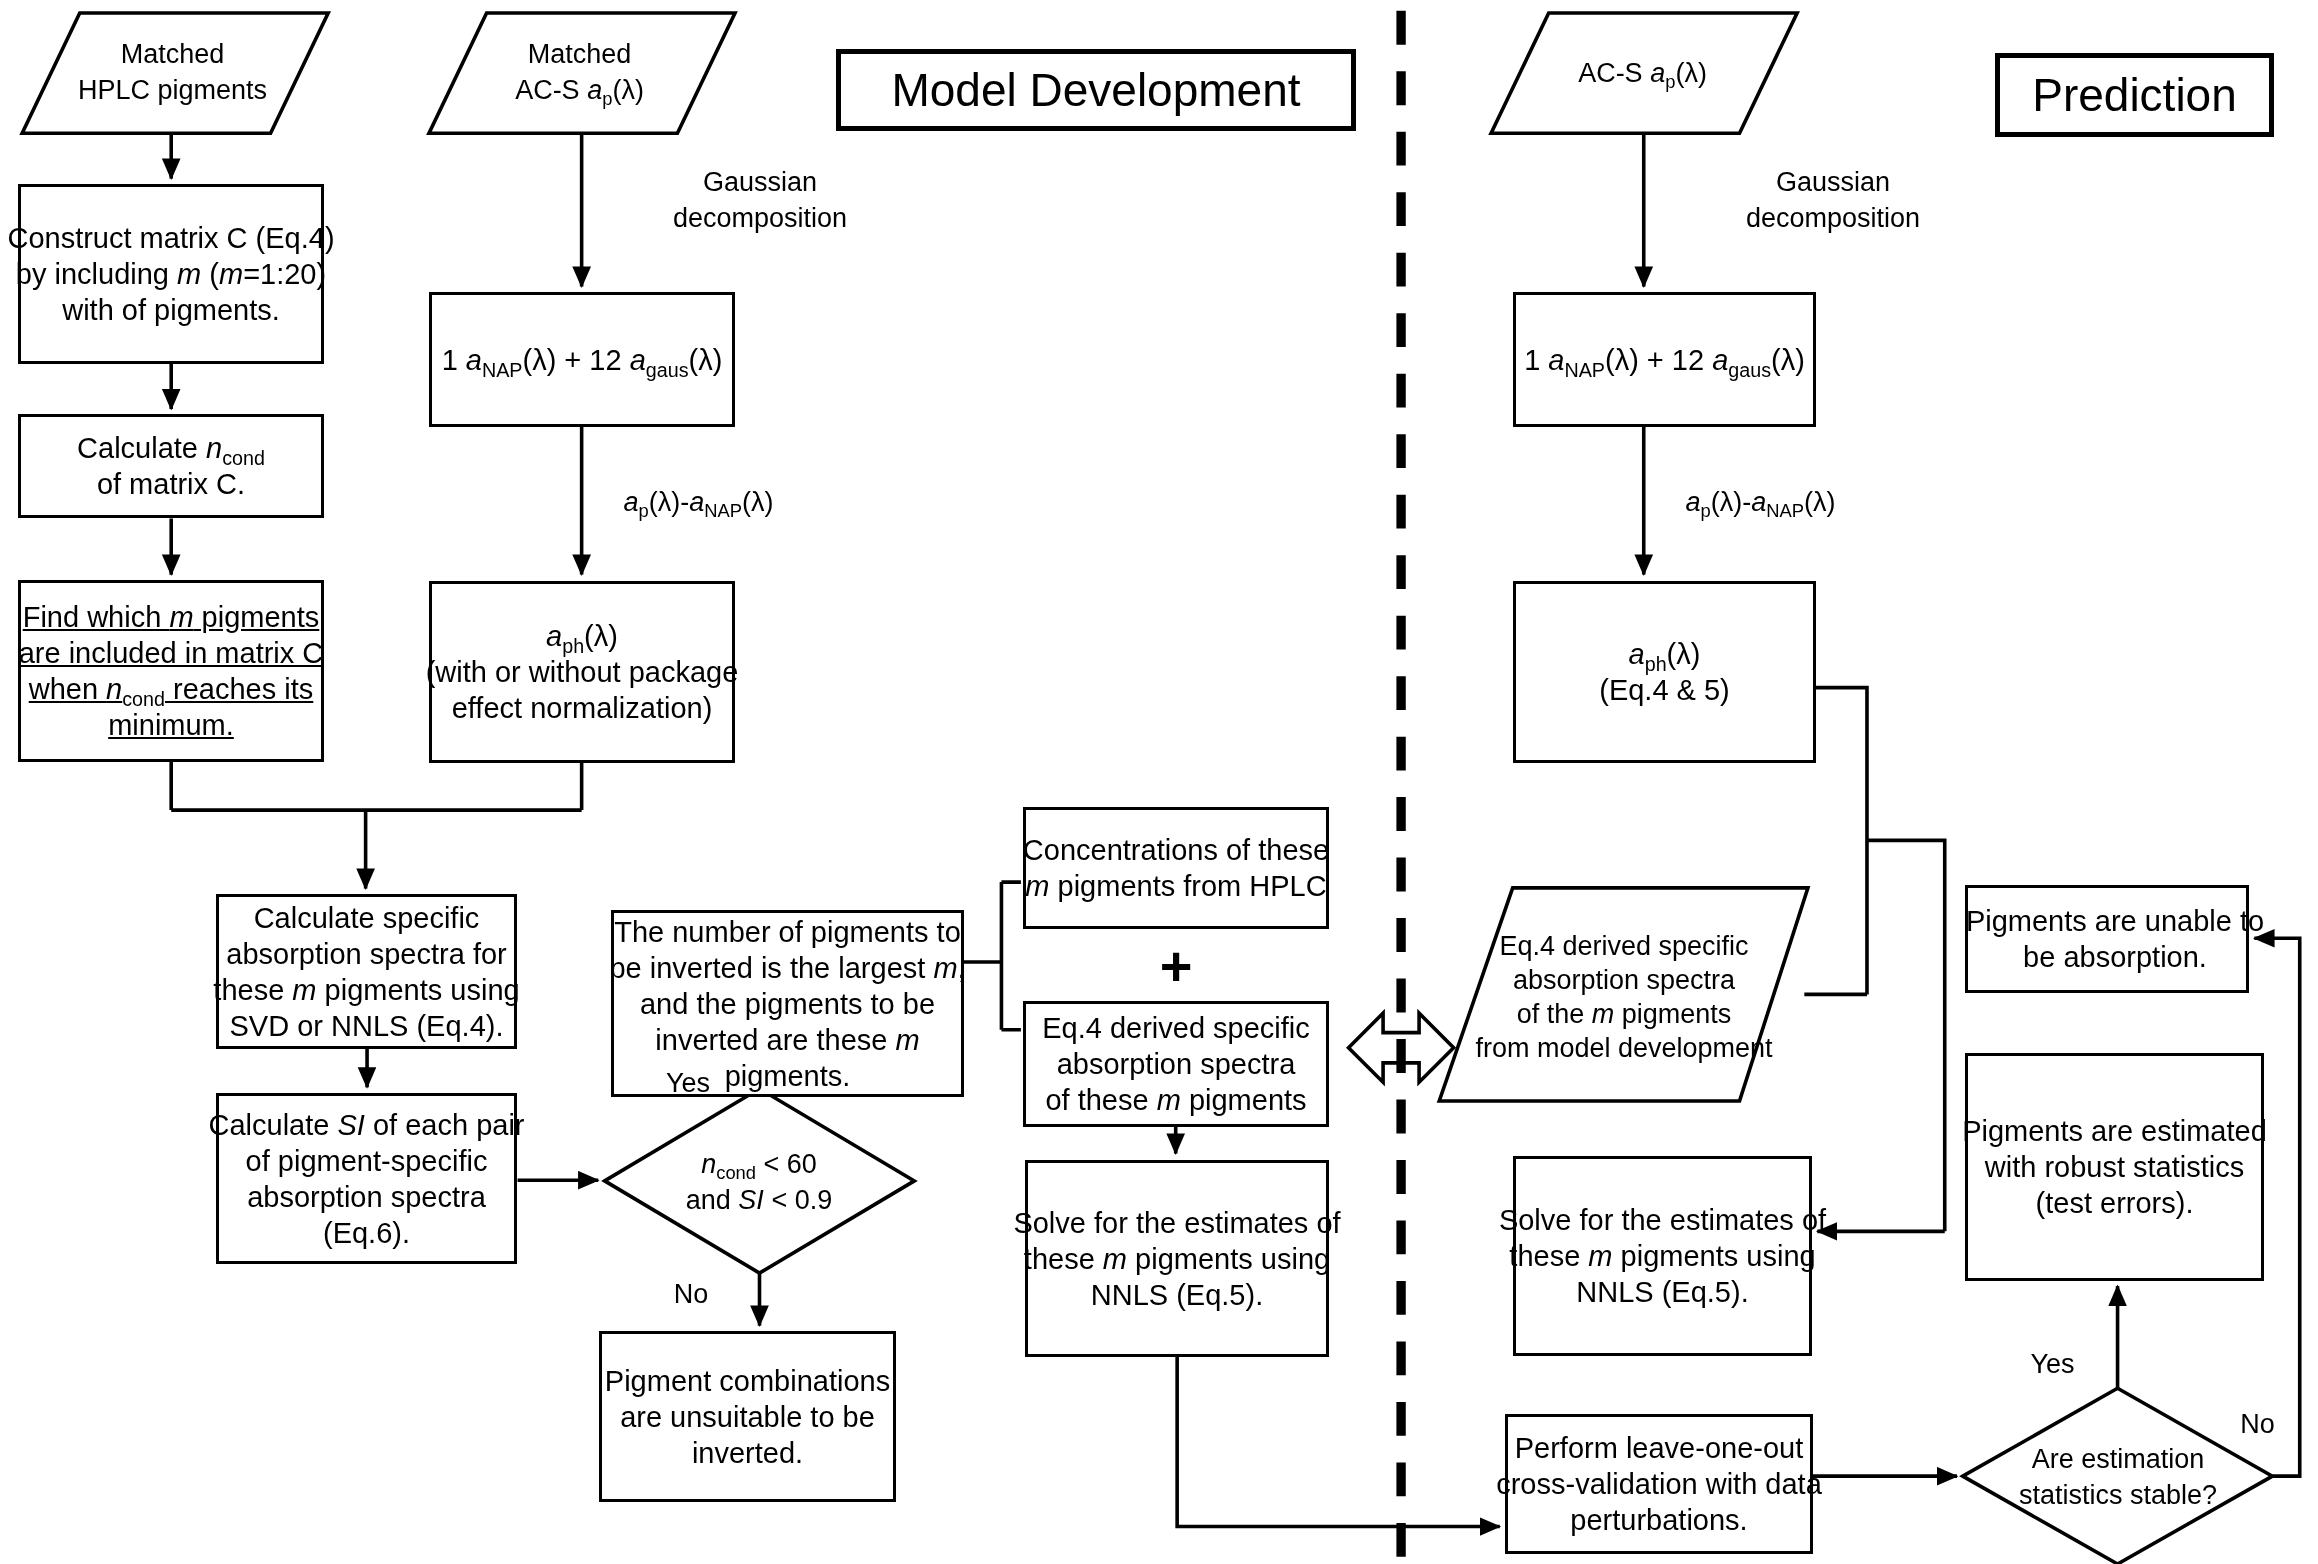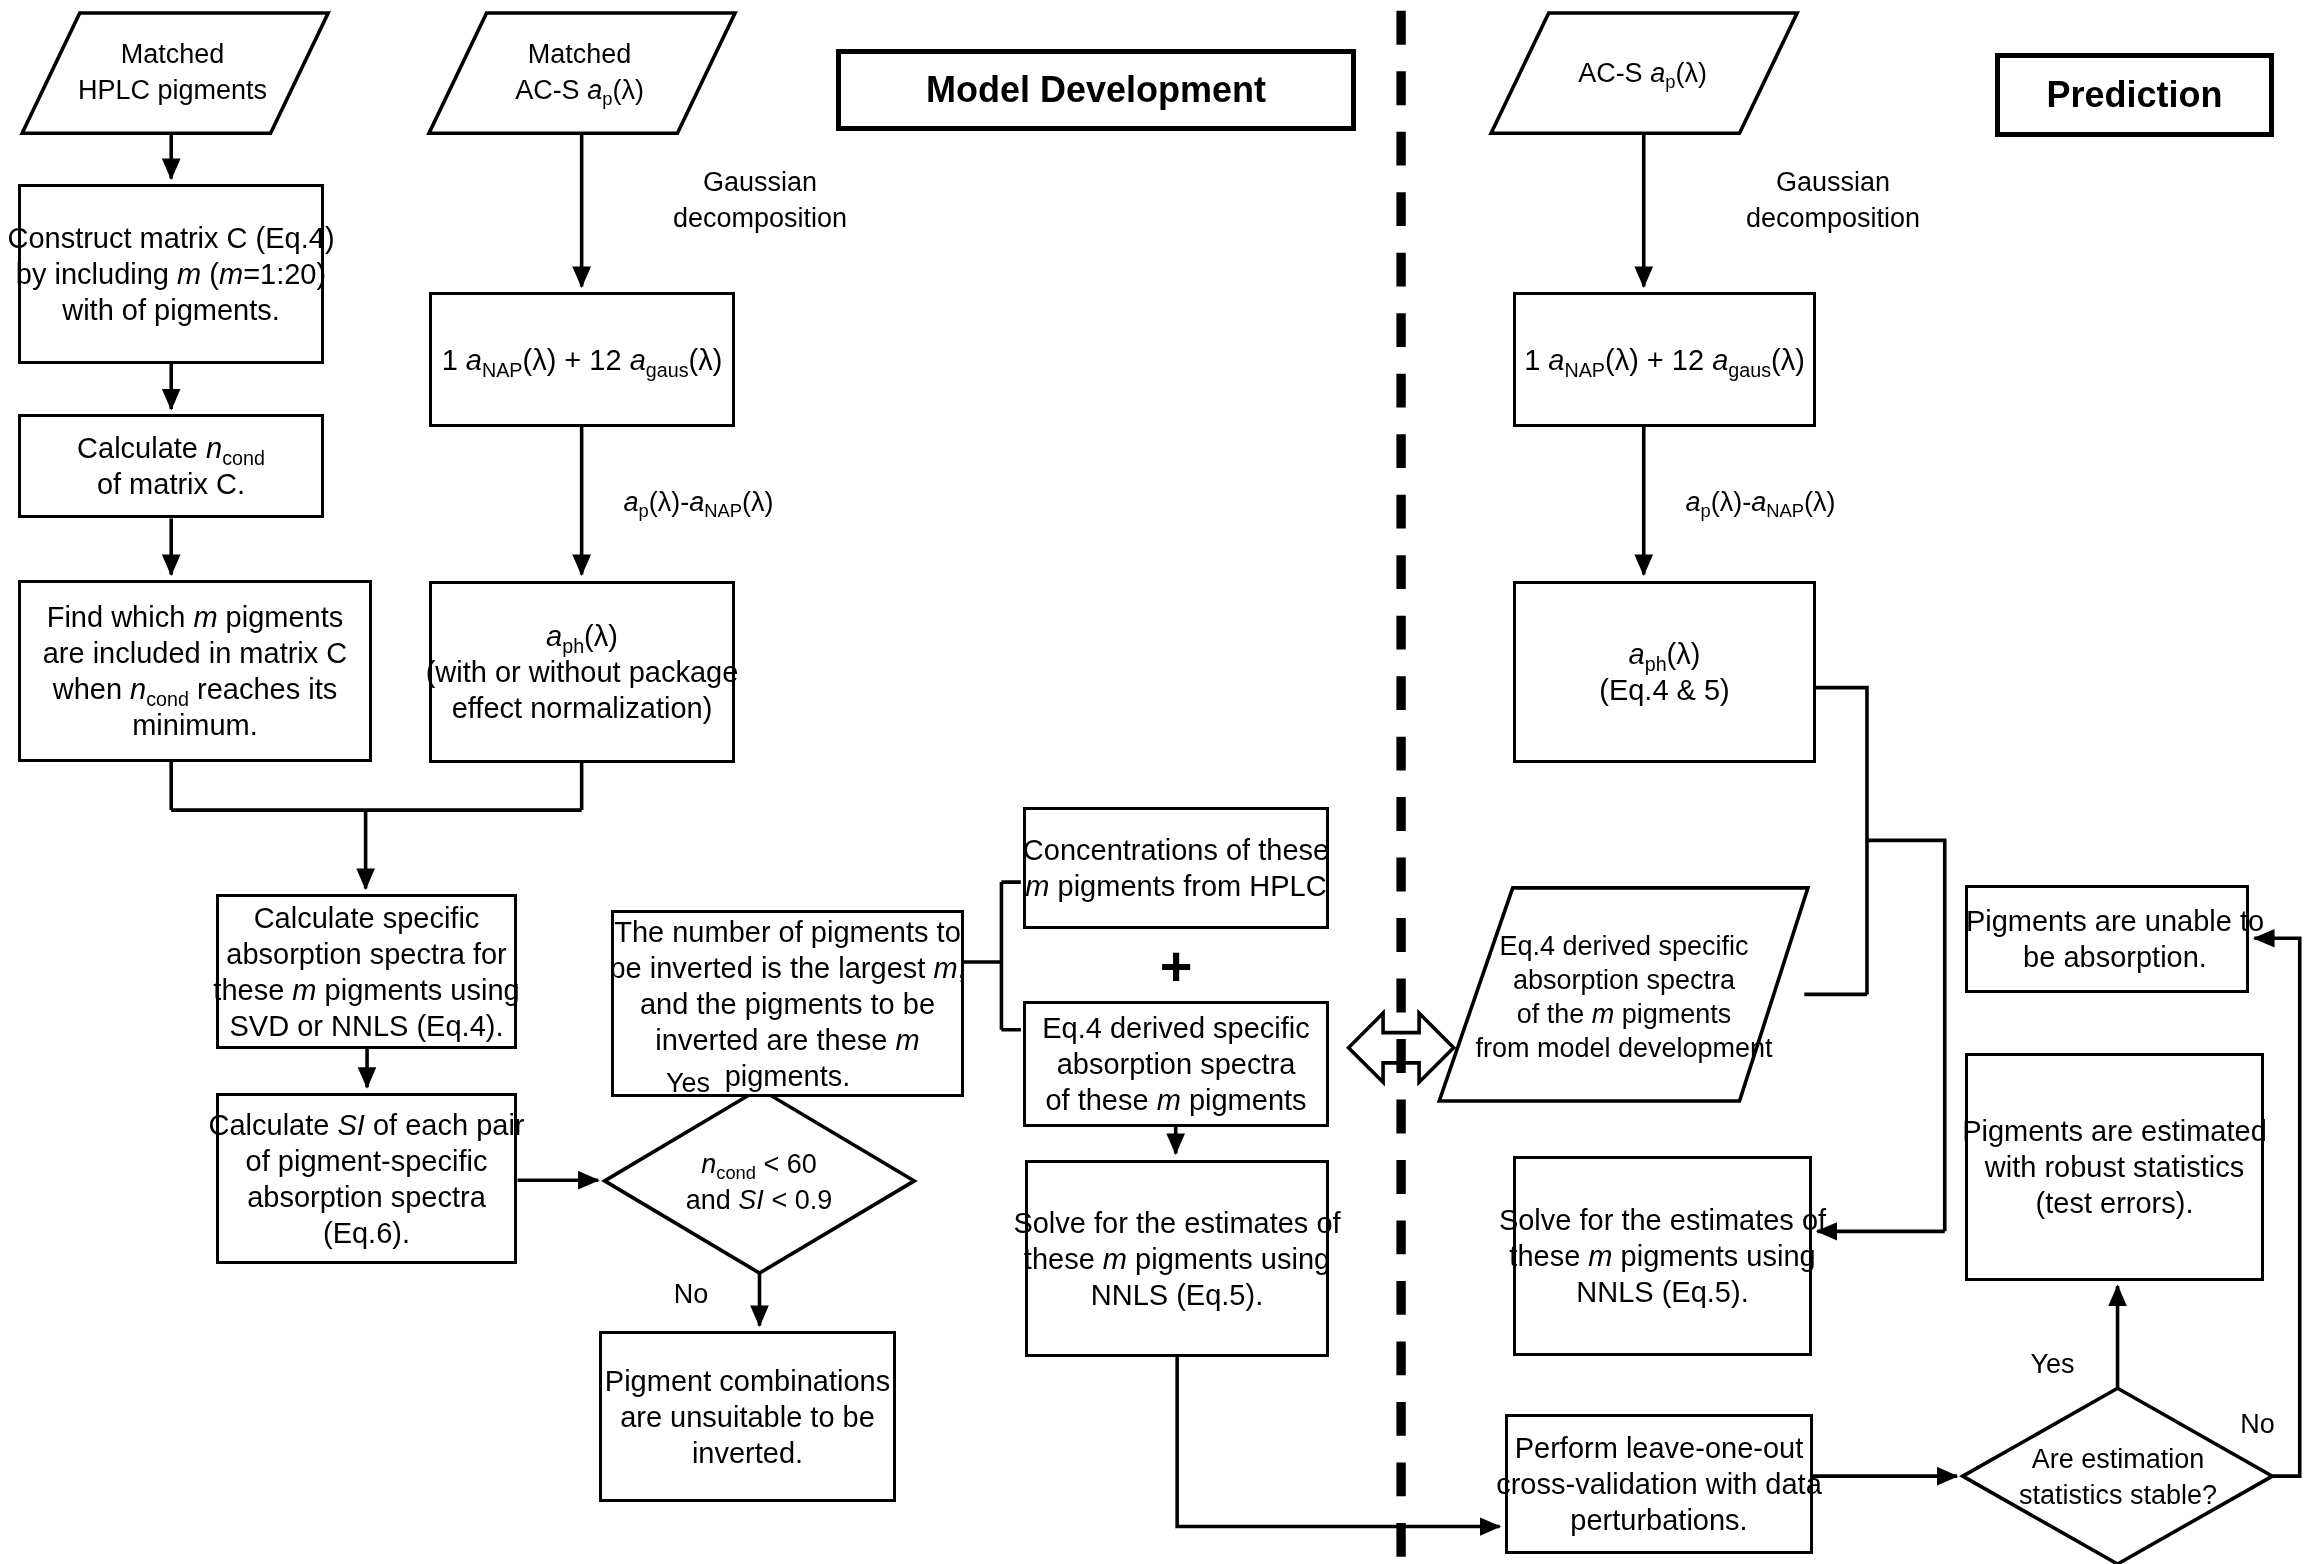--- a/index.html
+++ b/index.html
@@ -6,21 +6,21 @@
   #stage{position:relative;width:2319px;height:1564px;background:#ffffff;
          font-family:"Liberation Sans","DejaVu Sans",sans-serif;color:#000;}
   #wires{position:absolute;left:0;top:0;width:2319px;height:1564px;}
   .shape{fill:#ffffff;stroke:#000000;stroke-width:5px;}
   .cl{fill:none;stroke:#000000;stroke-width:5px;}
   .dsh{fill:none;stroke:#000000;stroke-width:13px;stroke-dasharray:47 37;}
   .darrow{fill:none;stroke:#000000;stroke-width:5px;}
   .node{position:absolute;box-sizing:border-box;border:3.6px solid #000;background:#fff;
         display:flex;flex-direction:column;justify-content:center;align-items:center;
         text-align:center;font-size:29px;line-height:36px;}
-  .title{font-weight:bold;font-size:36px;border-width:5px;line-height:1;letter-spacing:0px;}
+  .title{font-weight:normal;font-size:46px;border-width:5px;line-height:1;letter-spacing:0px;}
   .lbl{position:absolute;text-align:center;font-size:27px;line-height:36px;}
   .overlay{position:absolute;text-align:center;font-size:27px;line-height:36px;background:transparent;
            pointer-events:none;display:flex;flex-direction:column;justify-content:center;}
   .plus{font-size:56px;font-weight:bold;line-height:56px;}
   .ln{white-space:nowrap;}
   sub{font-size:0.68em;line-height:0;}
   i{font-style:italic;}
   .p4 .ln{line-height:34px;}
 </style>
 </head>
@@ -87,21 +87,21 @@
 
   <div class="node" style="left:18px;top:184px;width:306px;height:180px;">
       <div class="ln">Construct matrix C (Eq.4)</div>
       <div class="ln">by including <i>m</i> (<i>m</i>=1:20)</div>
       <div class="ln">with of pigments.</div>
     </div>
   <div class="node" style="left:18px;top:414px;width:306px;height:104px;">
       <div class="ln">Calculate <i>n</i><sub>cond</sub></div>
       <div class="ln">of matrix C.</div>
     </div>
-  <div class="node" style="left:18px;top:580px;width:354px;height:182px;">
+  <div class="node" style="left:18px;top:580px;width:306px;height:182px;text-decoration:underline;">
       <div class="ln">Find which <i>m</i> pigments</div>
       <div class="ln">are included in matrix C</div>
       <div class="ln">when <i>n</i><sub>cond</sub> reaches its</div>
       <div class="ln">minimum.</div>
     </div>
   <div class="node" style="left:429px;top:292px;width:306px;height:135px;">
       <div class="ln">1 <i>a</i><sub>NAP</sub>(λ) + 12 <i>a</i><sub>gaus</sub>(λ)</div>
     </div>
   <div class="node" style="left:429px;top:581px;width:306px;height:182px;">
       <div class="ln"><i>a</i><sub>ph</sub>(λ)</div>

